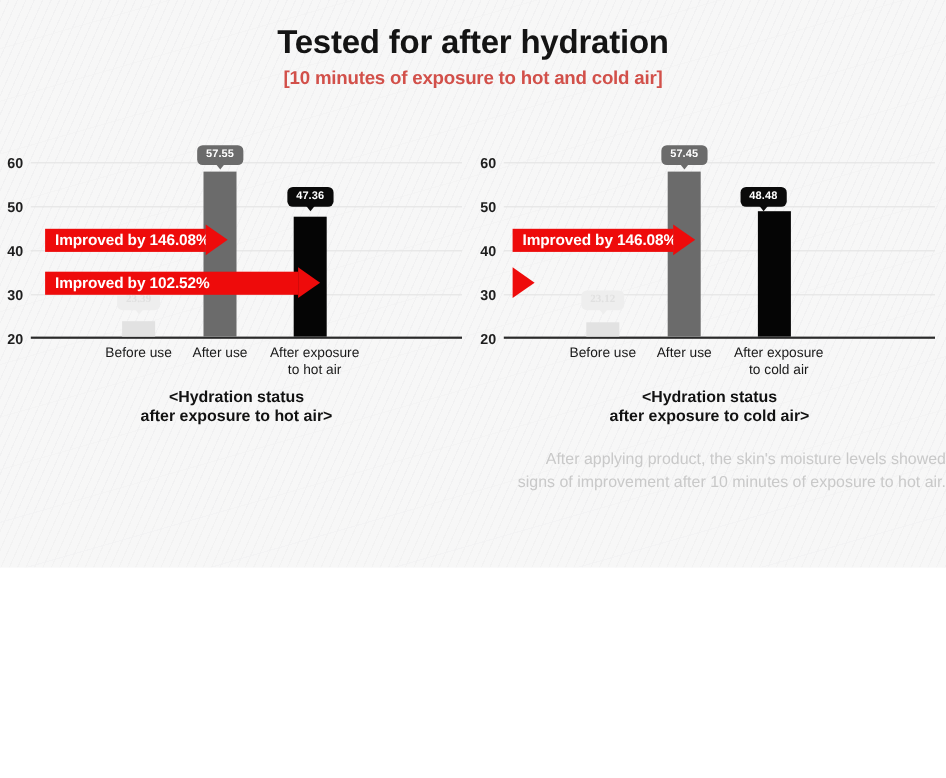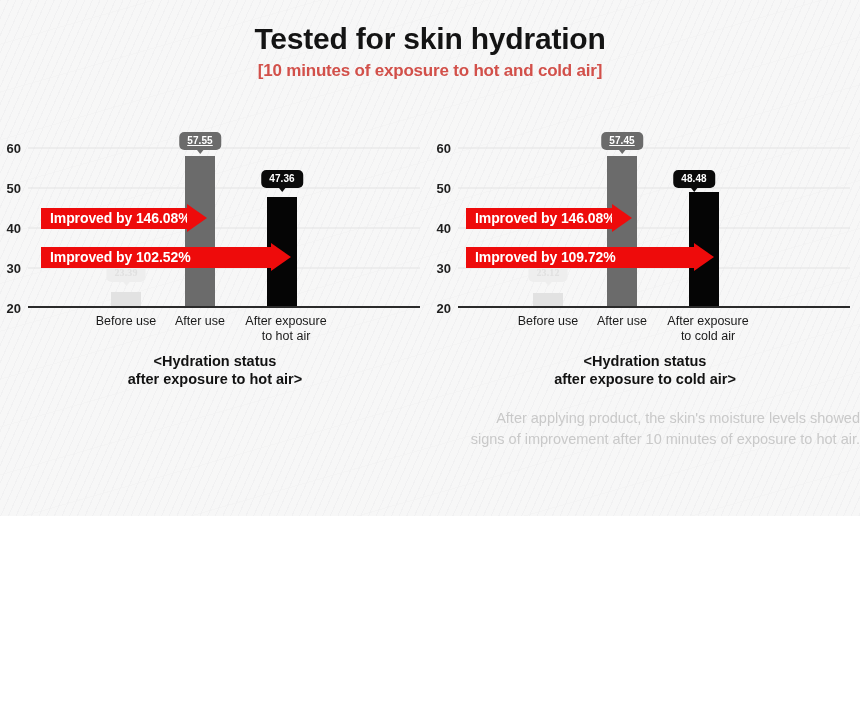--- a/index.html
+++ b/index.html
@@ -131,21 +131,21 @@
     position: absolute;
     left: 50%;
     bottom: -4px;
     margin-left: -4px;
     width: 0; height: 0;
     border-left: 4px solid transparent;
     border-right: 4px solid transparent;
     border-top: 5px solid currentColor;
   }
   .callout.gray  { background: #6b6b6b; color: #6b6b6b; }
-  .callout.gray  > span { color: #ffffff; text-decoration: underline; }
+  .callout.gray  > span { color: #ffffff; }
   .callout.black { background: #0a0a0a; color: #0a0a0a; }
   .callout.black > span { color: #ffffff; }
   .callout.faded { background: #eeeeee; color: #eeeeee; font-family: Liberation Serif, serif; }
   .callout.faded > span { color: #e0e0e0; }
 
   
   .arrow {
     position: absolute;
     height: 28px;
     display: flex;
@@ -221,21 +221,21 @@
     line-height: 1.4;
   }
 </style>
 </head>
 <body>
 
 <div class="banner">
   <div class="watermark"></div>
 
   <div class="header">
-    <div class="title">Tested for skin hydration</div>
+    <div class="title">Tested for after hydration</div>
     <div class="subtitle">[10 minutes of exposure to hot and cold air]</div>
   </div>
 
   <div class="charts">
 
     <div class="chart-block">
       <div class="plot">
 
         <div class="gridline" style="top:0px"></div>
         <div class="gridline" style="top:40px"></div>
@@ -315,23 +315,20 @@
         <div class="callout black" style="left:236px; top:22px"><span>48.48</span></div>
 
         <div class="arrow" style="left:8px; top:56px; width:166px">
           <div class="arrow-body" style="width:146px">
             <span class="arrow-label">Improved by 146.08%</span>
           </div>
           <div class="arrow-head"></div>
         </div>
 
         <div class="arrow" style="left:8px; top:95px; width:248px">
-          <div class="arrow-body" style="width:228px">
-            <span class="arrow-label">Improved by 109.72%</span>
-          </div>
           <div class="arrow-head"></div>
         </div>
       </div>
 
       <div class="xlabels">
         <div class="xlabel" style="left:90px">
           <div>Before use</div>
         </div>
         <div class="xlabel" style="left:164px">
           <div>After use</div>

